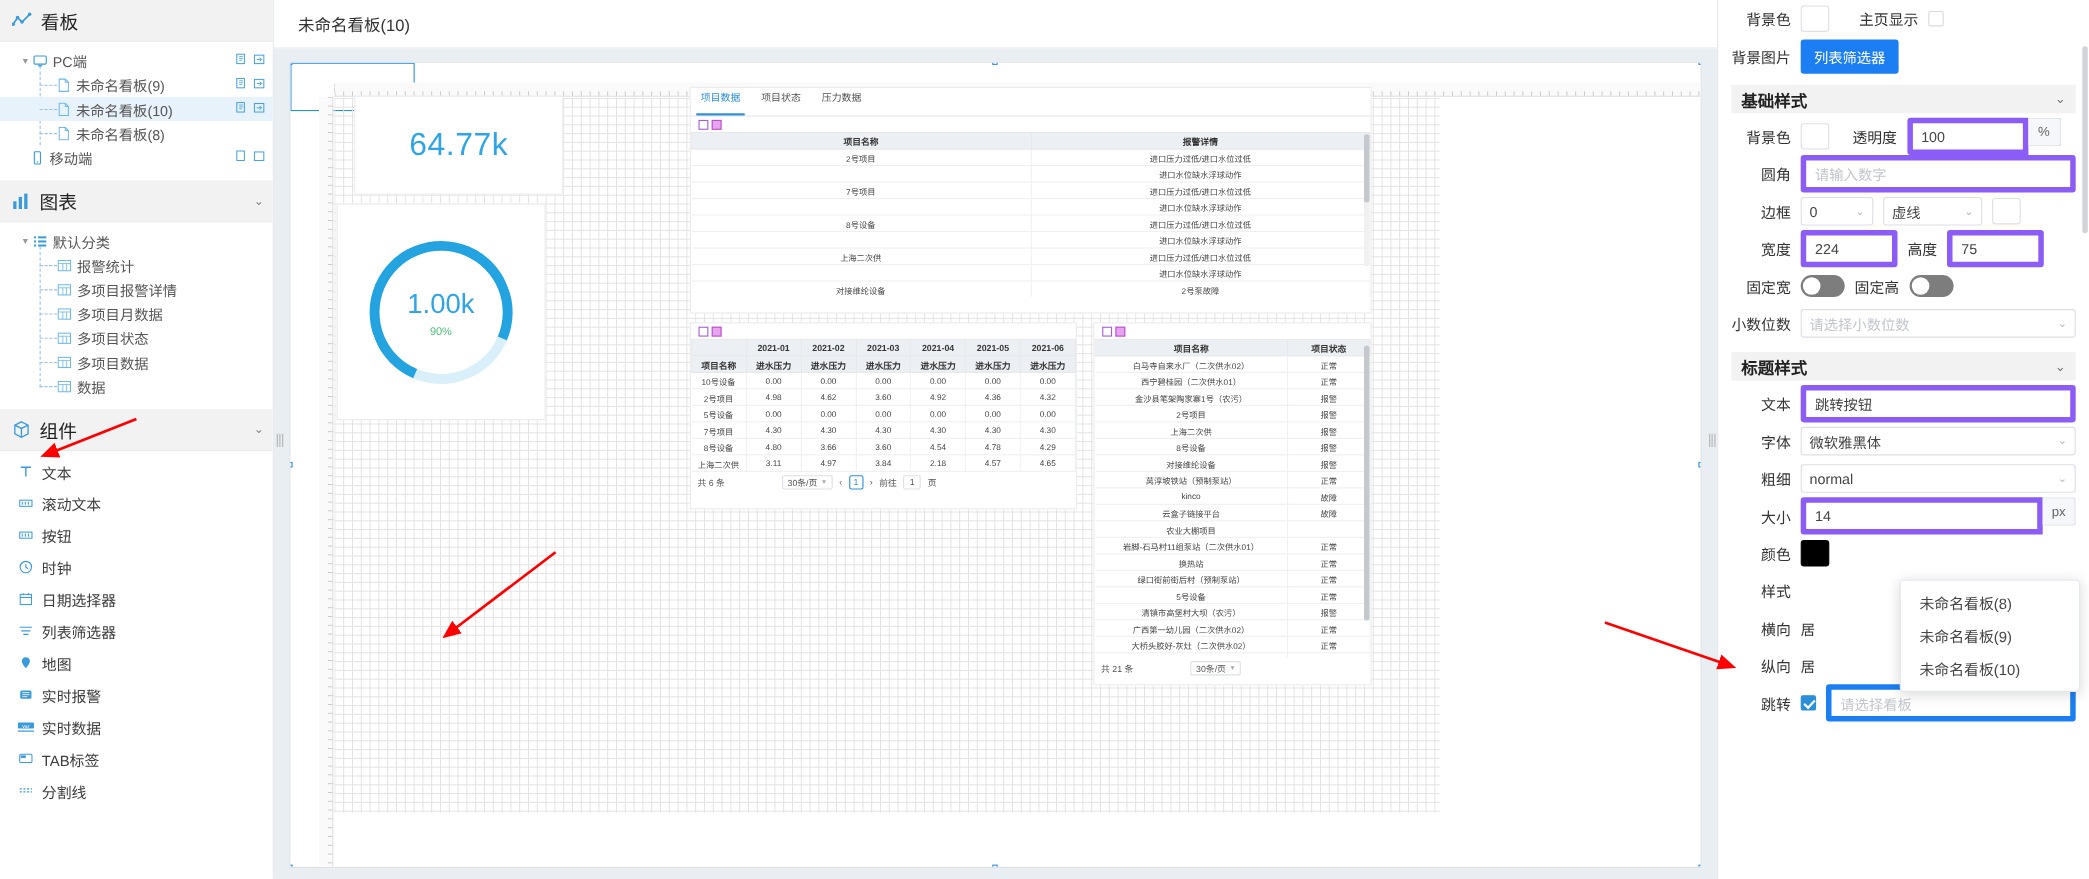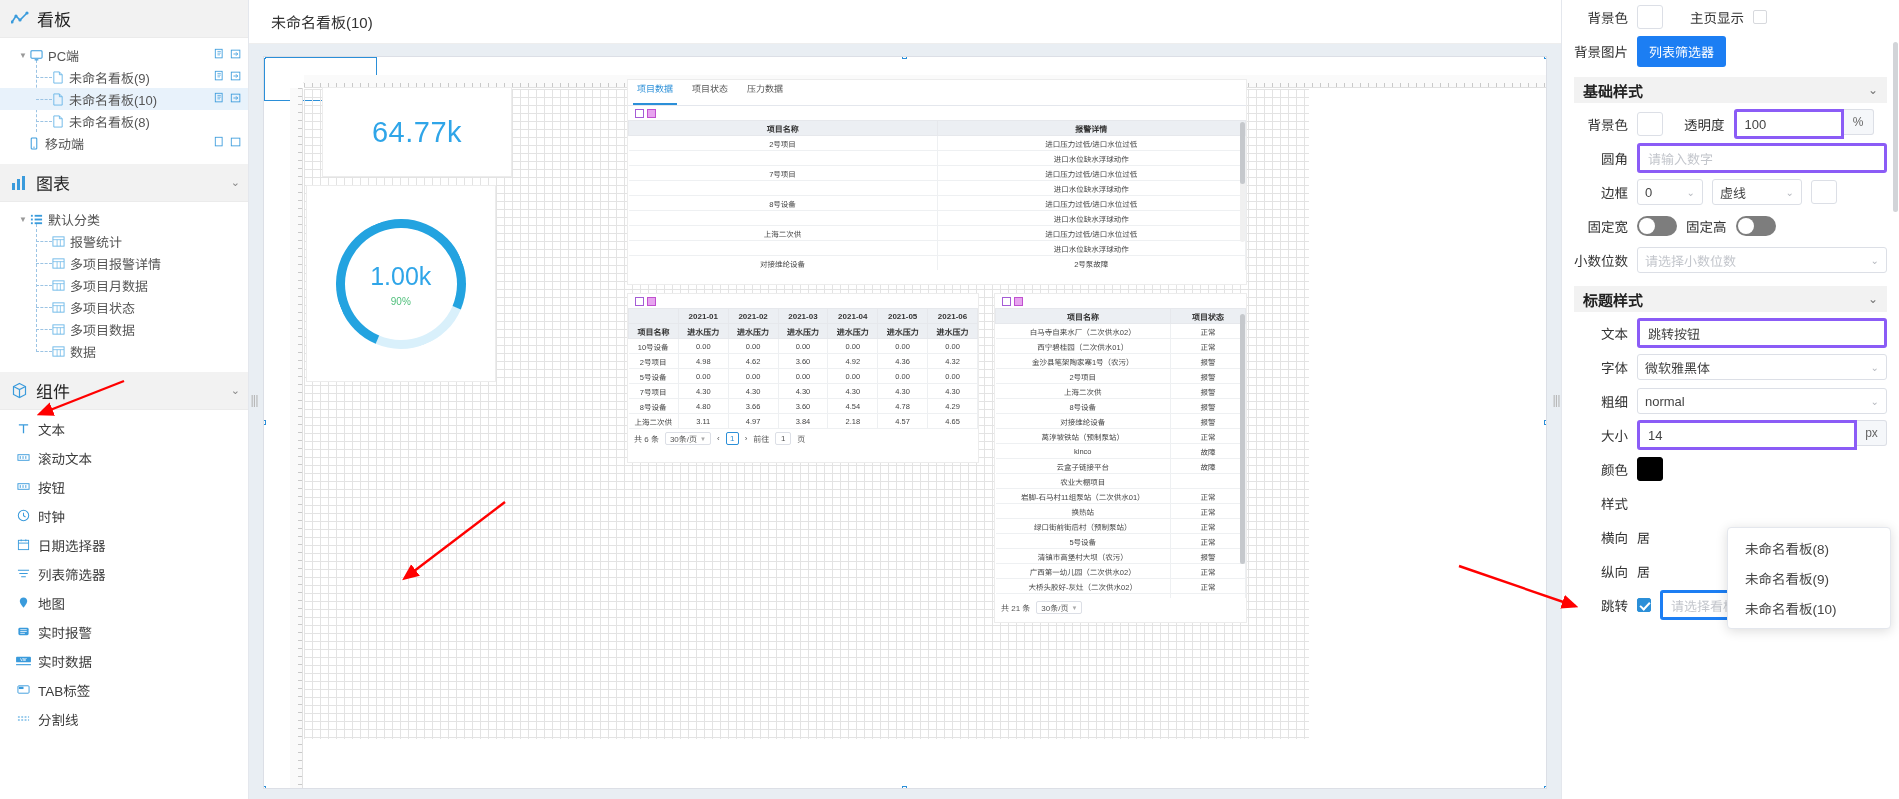--- a/index.html
+++ b/index.html
@@ -173,21 +173,21 @@
 
   .w-month { left: 363px; top: 236px; width: 352px; height: 170px; }
   .w-status { left: 730px; top: 236px; width: 253px; height: 330px; }
 
   .pager {
     display: flex; align-items: center; gap: 6px;
     font-size: 8px; color: #555; padding: 3px 0 0 6px;
   }
   .pager .sel {
     border: 1px solid #dcdfe6; border-radius: 2px; padding: 0 4px; height: 13px;
-    display: inline-flex; align-items: center; gap: 3px; background: #fff;
+    display: inline-flex; align-items: center; gap: 3px; background: #fff; margin-left: 46px;
   }
   .pager .pg-num {
     width: 13px; height: 13px; border: 1px solid #2b8fd8; color: #2b8fd8;
     display: inline-flex; align-items: center; justify-content: center; border-radius: 2px;
   }
   .pager .pg-inp {
     width: 16px; height: 13px; border: 1px solid #dcdfe6; border-radius: 2px;
     display: inline-flex; align-items: center; justify-content: center;
   }
 
@@ -249,21 +249,21 @@
     font-size: 13px; padding: 6px 12px; cursor: pointer;
     font-family: inherit;
   }
   .section-head {
     background: #f2f2f2; height: 26px; display: flex; align-items: center;
     justify-content: space-between; padding: 0 9px; margin: 9px 0 4px 0;
     font-size: 15px; color: #222; font-weight: bold; cursor: pointer;
   }
   .section-head .chev { color: #777; font-size: 12px; font-weight: normal; }
   .inp {
-    border: 3px solid #8b5cf6; border-radius: 3px; height: 26px;
+    border: 5px solid #8b5cf6; border-radius: 3px; height: 26px;
     display: flex; align-items: center; padding: 12px 8px;
     font-size: 13px; color: #444; background: #fff; flex: 1 1 auto;
     min-width: 0;
   }
   .inp.ph { color: #c3c6cc; }
   .inp-group { display: flex; flex: 1 1 auto; min-width: 0; }
   .inp-group .inp { border-radius: 3px 0 0 3px; }
   .inp-suffix {
     border: 1px solid #dcdfe6; border-left: none; border-radius: 0 3px 3px 0;
     height: 26px; min-width: 30px; display: flex; align-items: center;
@@ -988,20 +988,26 @@
         <span class="chev">⌄</span>
       </span>
       <span class="sel-box" style="width:90px;flex:0 0 90px;">
         <span>虚线</span>
         <span class="chev">⌄</span>
       </span>
       <span class="color-swatch"></span>
     </div>
 
 
+    <div class="rp-row">
+      <span class="rp-label">宽度</span>
+      <span class="inp" style="max-width:88px;">224</span>
+      <span class="rp-label" style="min-width:auto;">高度</span>
+      <span class="inp" style="max-width:88px;">75</span>
+    </div>
 
     <div class="rp-row">
       <span class="rp-label">固定宽</span>
       <span class="toggle"></span>
       <span class="rp-label" style="min-width:auto;">固定高</span>
       <span class="toggle"></span>
     </div>
 
     <div class="rp-row">
       <span class="rp-label">小数位数</span>

